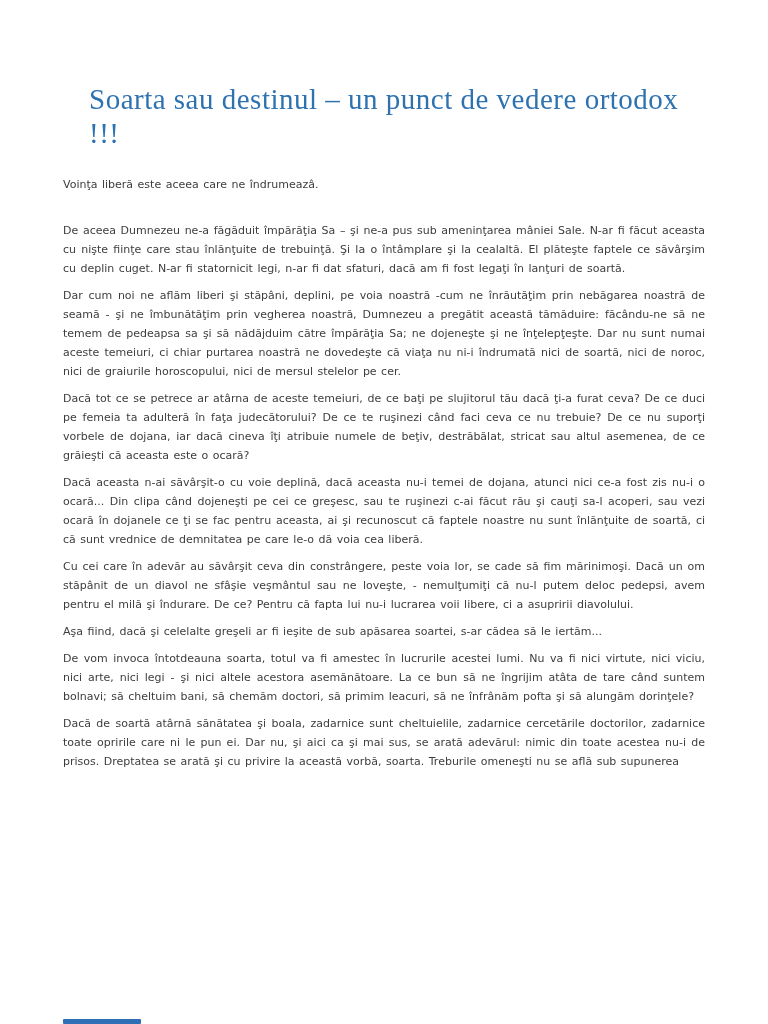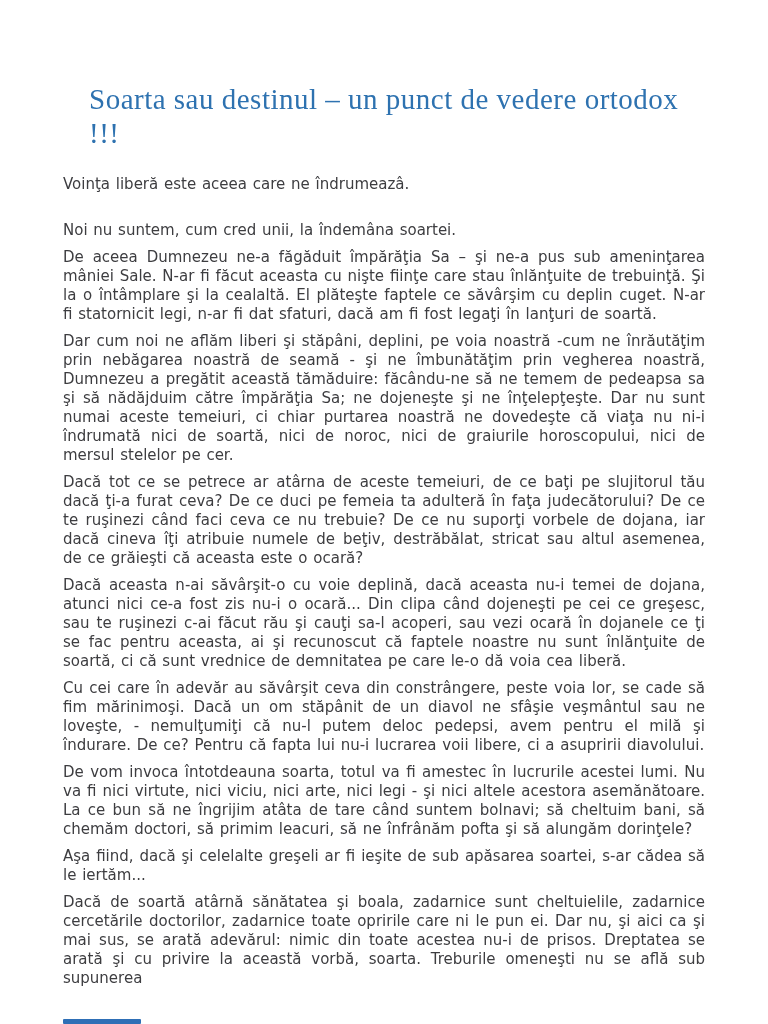--- a/index.html
+++ b/index.html
@@ -28,21 +28,21 @@
     font-weight: 400;
     font-size: 29px;
     line-height: 34px;
     color: #2e72b0;
     margin: 0 0 25px 0;
     padding-left: 26px;
     letter-spacing: 0.5px;
   }
   .doc-body p {
     margin: 0 0 8px 0;
-    font-size: 15px;
+    font-size: 11px;
     line-height: 19px;
     color: #3d3d40;
     text-align: justify;
     word-spacing: 1px;
   }
   .doc-body p.gap-after {
     margin-bottom: 27px;
   }
   .next-page-fragment {
     position: absolute;
@@ -56,26 +56,25 @@
 </style>
 </head>
 <body>
 
 <div class="page">
 
   <h1 class="doc-title">Soarta sau destinul – un punct de vedere ortodox !!!</h1>
 
   <div class="doc-body">
     <p class="gap-after">Voinţa liberă este aceea care ne îndrumeazâ.</p>
-    <p>Noi nu suntem, cum cred unii, la îndemâna soartei.</p>
     <p>De aceea Dumnezeu ne-a făgăduit împărăţia Sa – şi ne-a pus sub ameninţarea mâniei Sale. N-ar fi făcut aceasta cu nişte fiinţe care stau înlănţuite de trebuinţă. Şi la o întâmplare şi la cealaltă. El plăteşte faptele ce săvârşim cu deplin cuget. N-ar fi statornicit legi, n-ar fi dat sfaturi, dacă am fi fost legaţi în lanţuri de soartă.</p>
     <p>Dar cum noi ne aflăm liberi şi stăpâni, deplini, pe voia noastră -cum ne înrăutăţim prin nebăgarea noastră de seamă - şi ne îmbunătăţim prin vegherea noastră, Dumnezeu a pregătit această tămăduire: făcându-ne să ne temem de pedeapsa sa şi să nădăjduim către împărăţia Sa; ne dojeneşte şi ne înţelepţeşte. Dar nu sunt numai aceste temeiuri, ci chiar purtarea noastră ne dovedeşte că viaţa nu ni-i îndrumată nici de soartă, nici de noroc, nici de graiurile horoscopului, nici de mersul stelelor pe cer.</p>
     <p>Dacă tot ce se petrece ar atârna de aceste temeiuri, de ce baţi pe slujitorul tău dacă ţi-a furat ceva? De ce duci pe femeia ta adulteră în faţa judecătorului? De ce te ruşinezi când faci ceva ce nu trebuie? De ce nu suporţi vorbele de dojana, iar dacă cineva îţi atribuie numele de beţiv, destrăbălat, stricat sau altul asemenea, de ce grăieşti că aceasta este o ocară?</p>
     <p>Dacă aceasta n-ai săvârşit-o cu voie deplină, dacă aceasta nu-i temei de dojana, atunci nici ce-a fost zis nu-i o ocară... Din clipa când dojeneşti pe cei ce greşesc, sau te ruşinezi c-ai făcut rău şi cauţi sa-l acoperi, sau vezi ocară în dojanele ce ţi se fac pentru aceasta, ai şi recunoscut că faptele noastre nu sunt înlănţuite de soartă, ci că sunt vrednice de demnitatea pe care le-o dă voia cea liberă.</p>
     <p>Cu cei care în adevăr au săvârşit ceva din constrângere, peste voia lor, se cade să fim mărinimoşi. Dacă un om stăpânit de un diavol ne sfâşie veşmântul sau ne loveşte, - nemulţumiţi că nu-l putem deloc pedepsi, avem pentru el milă şi îndurare. De ce? Pentru că fapta lui nu-i lucrarea voii libere, ci a asupririi diavolului.</p>
+    <p>Aşa fiind, dacă şi celelalte greşeli ar fi ieşite de sub apăsarea soartei, s-ar cădea să le iertăm...</p>
     <p>De vom invoca întotdeauna soarta, totul va fi amestec în lucrurile acestei lumi. Nu va fi nici virtute, nici viciu, nici arte, nici legi - şi nici altele acestora asemănătoare. La ce bun să ne îngrijim atâta de tare când suntem bolnavi; să cheltuim bani, să chemăm doctori, să primim leacuri, să ne înfrânăm pofta şi să alungăm dorinţele?</p>
-    <p>Aşa fiind, dacă şi celelalte greşeli ar fi ieşite de sub apăsarea soartei, s-ar cădea să le iertăm...</p>
     <p>Dacă de soartă atârnă sănătatea şi boala, zadarnice sunt cheltuielile, zadarnice cercetările doctorilor, zadarnice toate opririle care ni le pun ei. Dar nu, şi aici ca şi mai sus, se arată adevărul: nimic din toate acestea nu-i de prisos. Dreptatea se arată şi cu privire la această vorbă, soarta. Treburile omeneşti nu se află sub supunerea</p>
   </div>
 
   <div class="next-page-fragment"></div>
 
 </div>
 
 </body></html>

